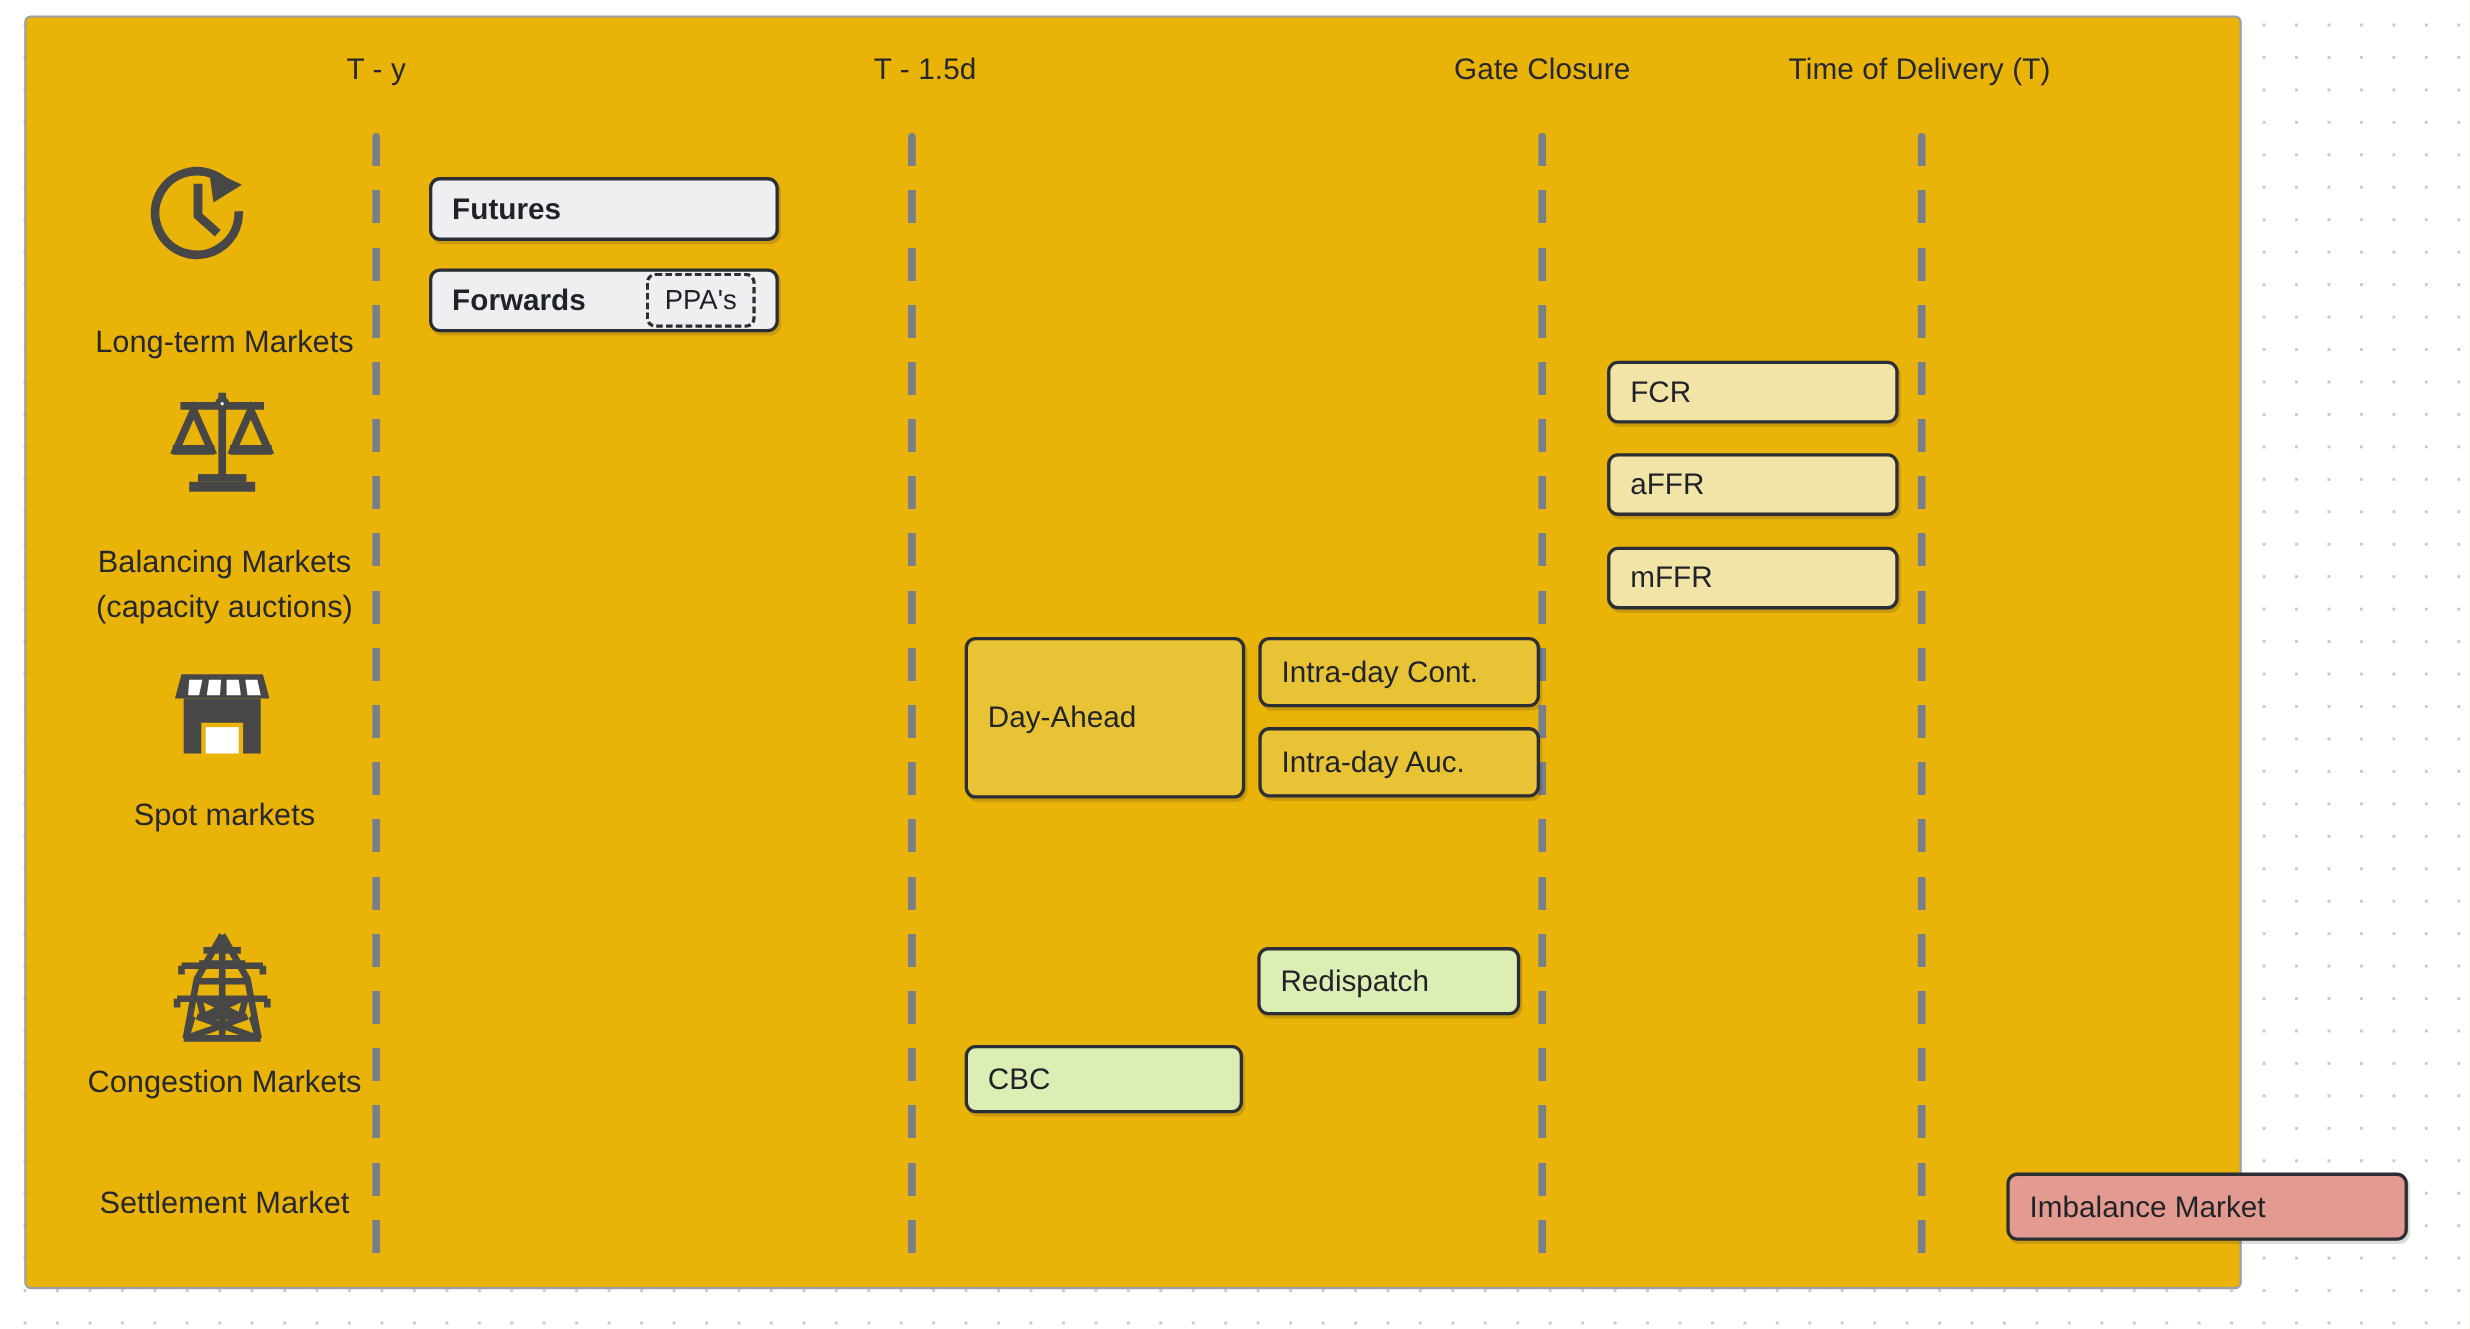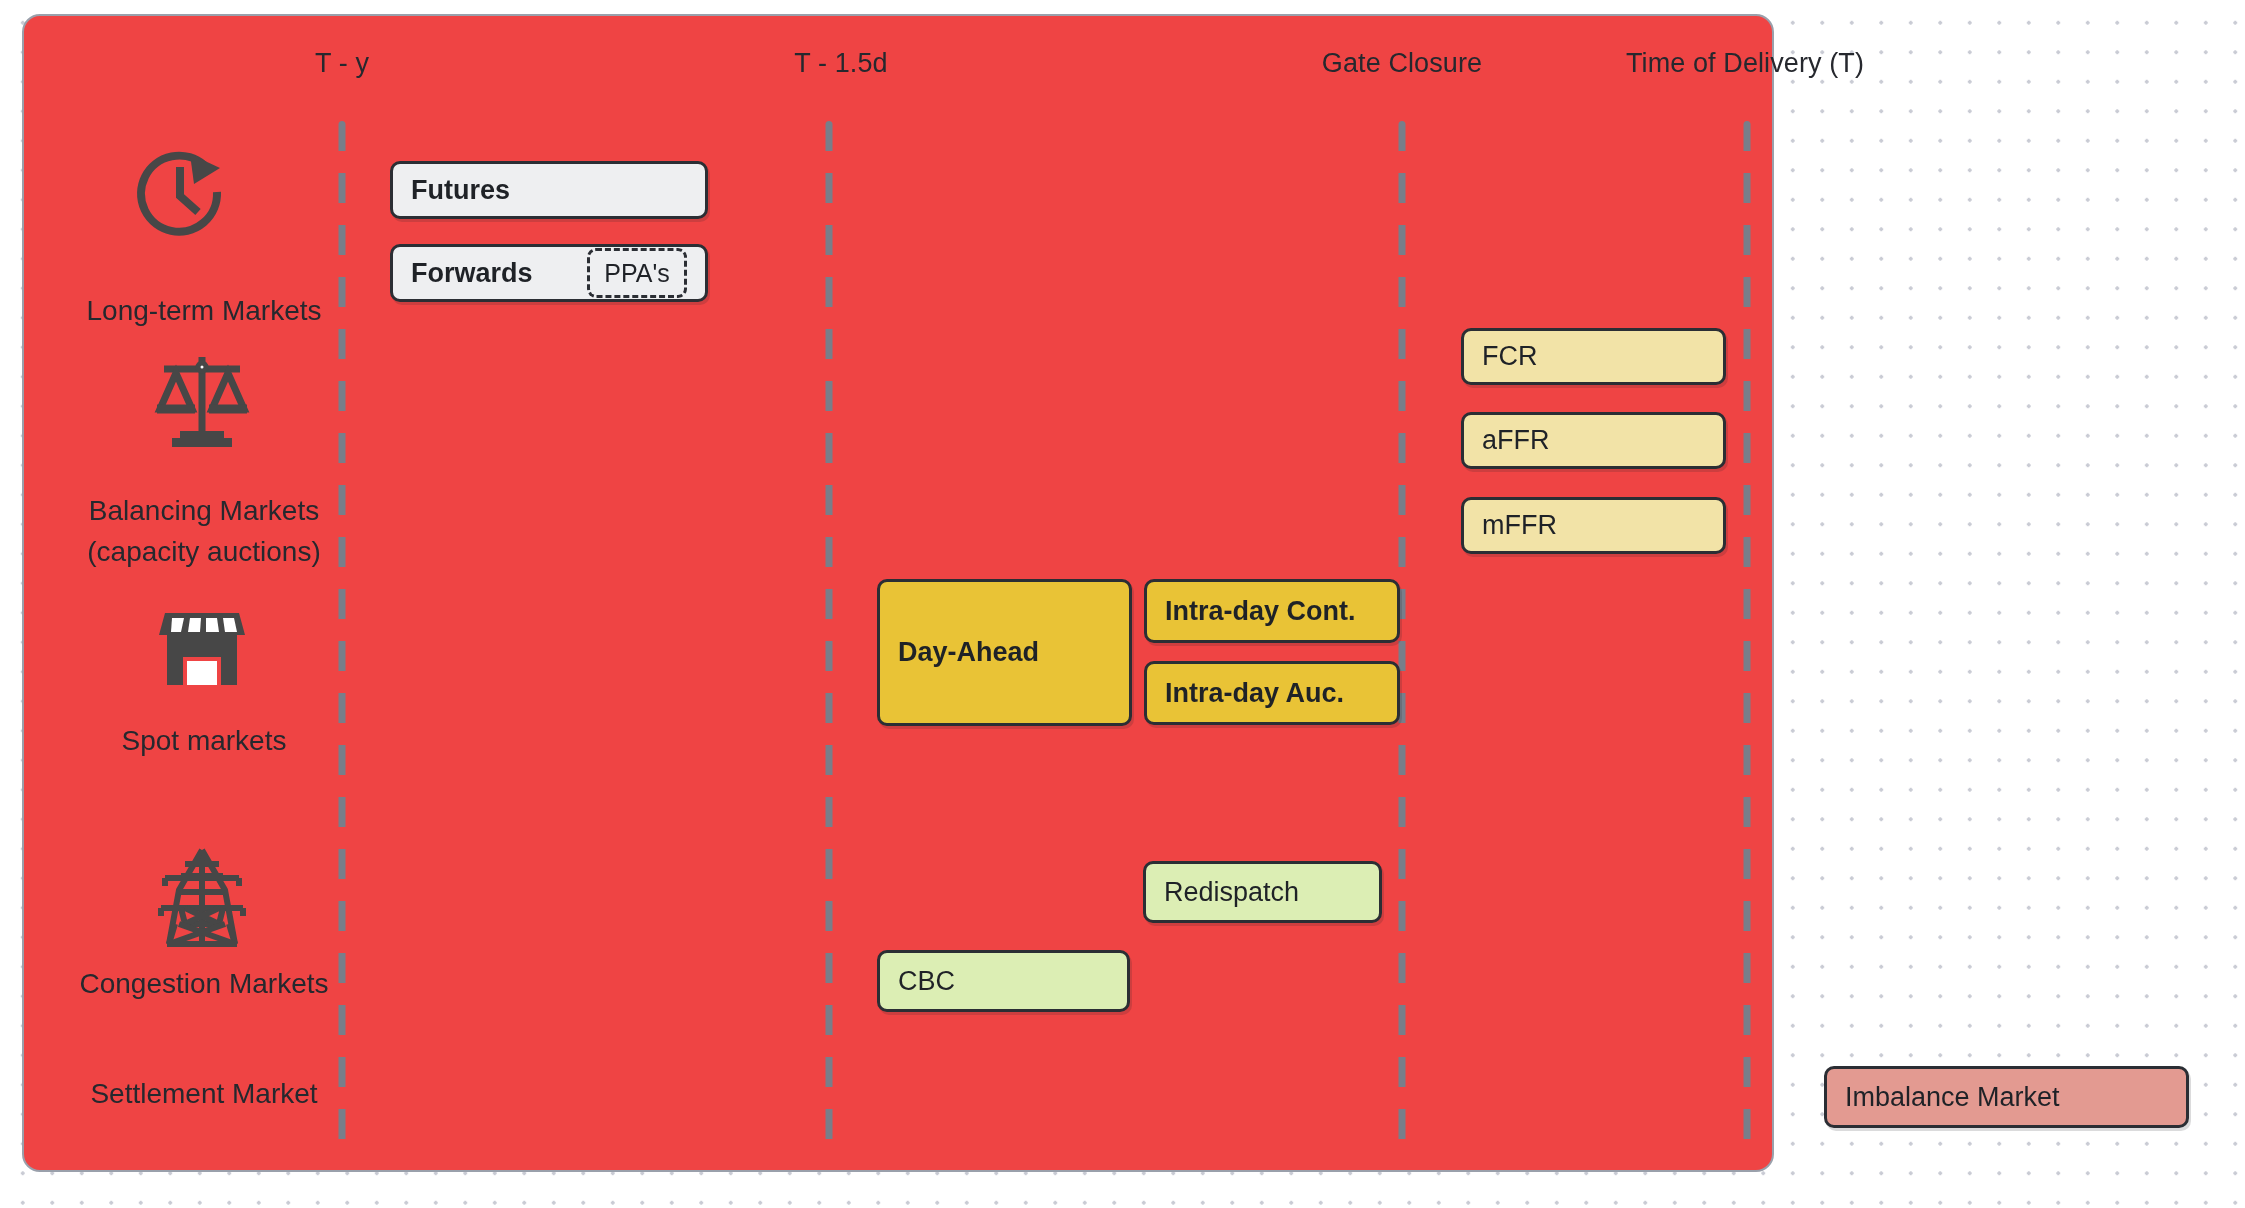--- a/index.html
+++ b/index.html
@@ -23,25 +23,25 @@
     background-image: radial-gradient(circle, #c9cbd4 1.6px, transparent 1.7px);
     background-size: 29.5px 29.5px;
     background-position: 8px 8px;
   }
 
   
   #diagram-card {
     position: absolute;
     left: 22px;
     top: 14px;
-    width: 1752px;
+    width: 2016px;
     height: 1158px;
-    background: #ef4444;
+    background: #eab308;
     border: 2px solid #9aa0ab;
-    border-radius: 18px;
+    border-radius: 6px;
     box-sizing: border-box;
   }
 
   
   .timeline-label {
     position: absolute;
     font-size: 27px;
     color: #26282e;
     white-space: nowrap;
     transform: translateX(-50%);
@@ -86,21 +86,21 @@
     display: flex;
     align-items: center;
     padding-left: 18px;
     font-size: 27px;
     color: #1f2227;
     box-shadow: 2px 3px 0 rgba(30,32,38,0.16);
     white-space: nowrap;
   }
   .block.grey    { background: #eeeff1; font-weight: bold; }
   .block.yellow  { background: #f2e3a7; }
-  .block.gold    { background: #e9c336; font-weight: bold; }
+  .block.gold    { background: #e9c336; }
   .block.green   { background: #dceeb4; }
   .block.salmon  { background: #e39a91; }
 
   
   .sub-block {
     position: absolute;
     box-sizing: border-box;
     border: 3px dashed #2b2e34;
     border-radius: 9px;
     display: flex;

